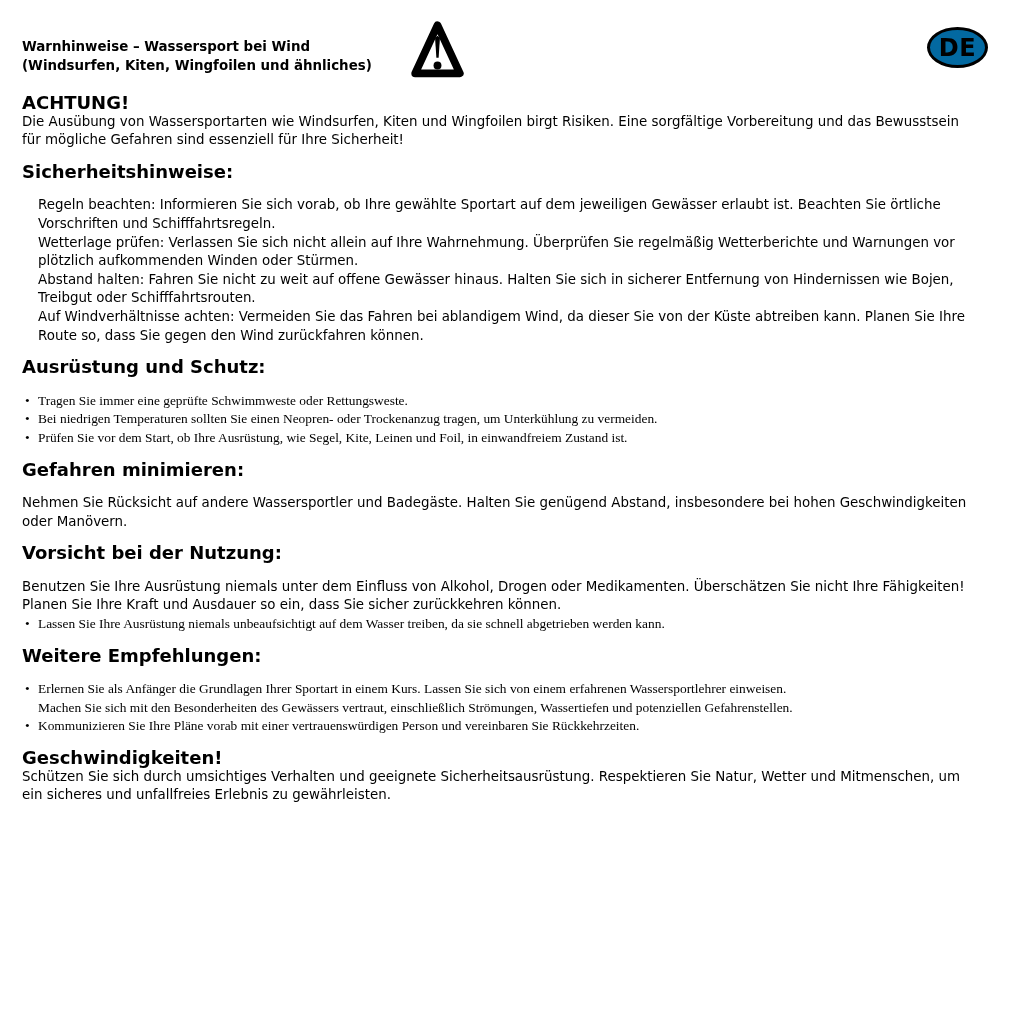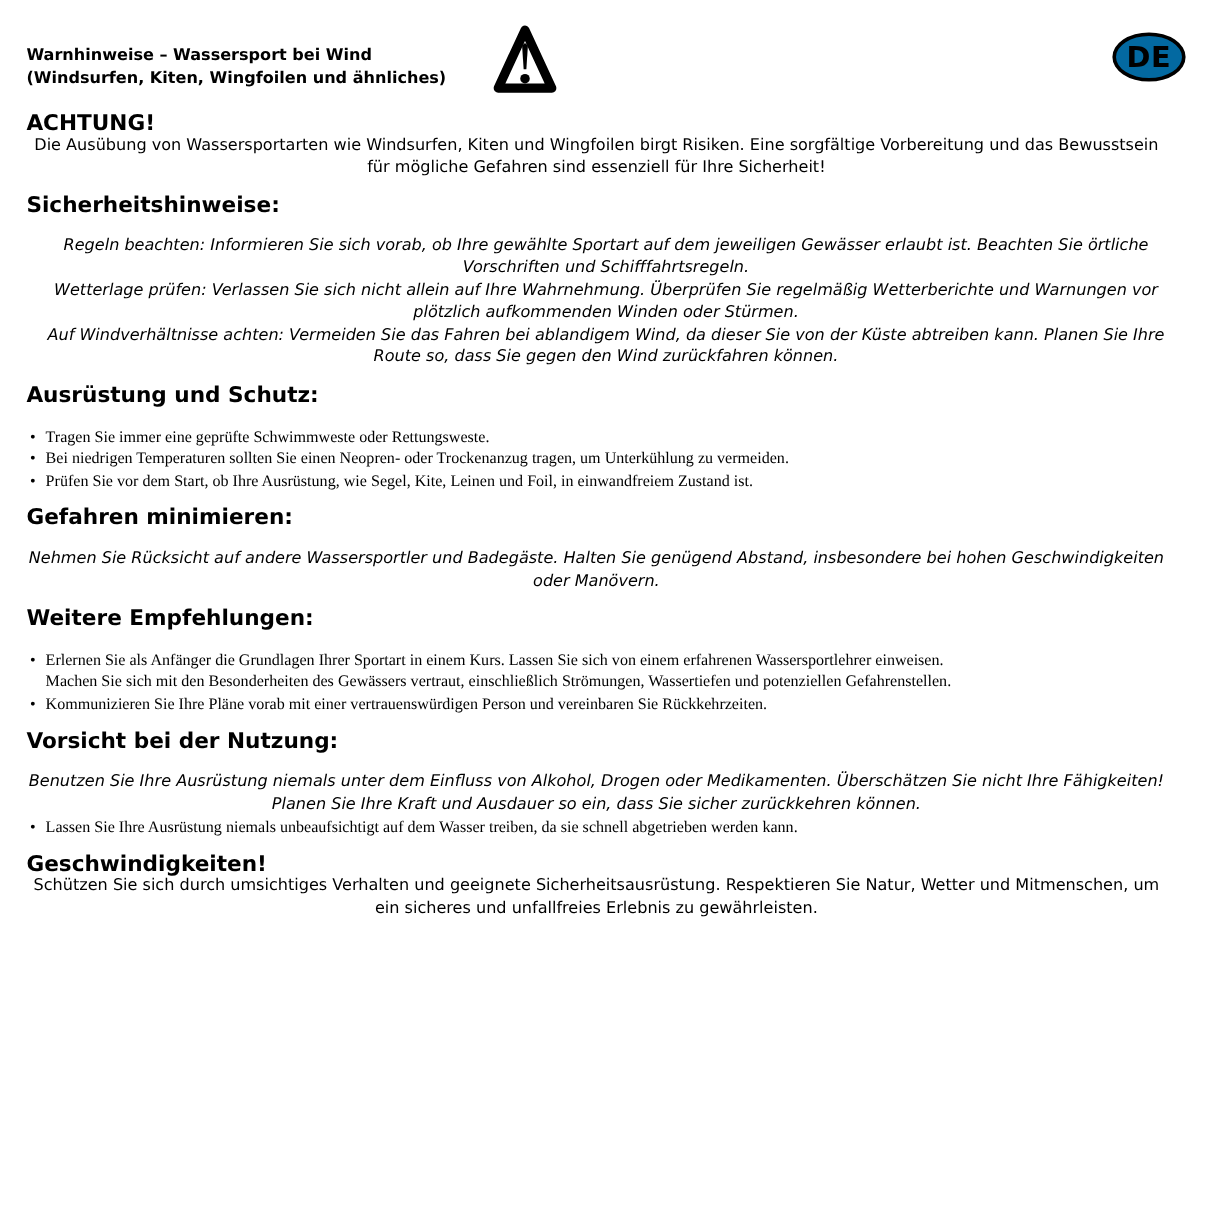--- a/index.html
+++ b/index.html
@@ -40,22 +40,22 @@
   .content {
     padding: 0 48px 0 22px;
     font-size: 13.4px; line-height: 18.6px;
   }
   .hd {
     font-size: 18px; line-height: 18.6px; font-weight: bold;
     margin: 13px 0 15px 0;
   }
   .hd.tight { margin: 13px 0 0 0; }
   .content > section:first-child .hd { margin-top: 0; }
-  .content p { margin: 0; text-align: center; }
-  .indent { margin-left: 16px; font-style: italic; }
+  .content p { margin: 0; }
+  .indent { margin-left: 16px; }
   ul.bullets { list-style: none; margin: 0; padding: 0; font-family: Liberation Serif, serif; }
   ul.bullets > li { position: relative; padding-left: 16px; }
   ul.bullets > li::before {
     content: "\2022";
     position: absolute; left: 3px; top: 0;
   }
   .li-line { display: block; }
 </style>
 </head>
 <body>
@@ -82,54 +82,55 @@
     <section>
       <h2 class="hd tight">ACHTUNG!</h2>
       <p>Die Ausübung von Wassersportarten wie Windsurfen, Kiten und Wingfoilen birgt Risiken. Eine sorgfältige Vorbereitung und das Bewusstsein für mögliche Gefahren sind essenziell für Ihre Sicherheit!</p>
     </section>
 
     <section>
       <h2 class="hd">Sicherheitshinweise:</h2>
       <div class="indent">
         <p>Regeln beachten: Informieren Sie sich vorab, ob Ihre gewählte Sportart auf dem jeweiligen Gewässer erlaubt ist. Beachten Sie örtliche Vorschriften und Schifffahrtsregeln.</p>
         <p>Wetterlage prüfen: Verlassen Sie sich nicht allein auf Ihre Wahrnehmung. Überprüfen Sie regelmäßig Wetterberichte und Warnungen vor plötzlich aufkommenden Winden oder Stürmen.</p>
+        <p>Abstand halten: Fahren Sie nicht zu weit auf offene Gewässer hinaus. Halten Sie sich in sicherer Entfernung von Hindernissen wie Bojen, Treibgut oder Schifffahrtsrouten.</p>
         <p>Auf Windverhältnisse achten: Vermeiden Sie das Fahren bei ablandigem Wind, da dieser Sie von der Küste abtreiben kann. Planen Sie Ihre Route so, dass Sie gegen den Wind zurückfahren können.</p>
       </div>
     </section>
 
     <section>
       <h2 class="hd">Ausrüstung und Schutz:</h2>
       <ul class="bullets">
         <li>Tragen Sie immer eine geprüfte Schwimmweste oder Rettungsweste.</li>
         <li>Bei niedrigen Temperaturen sollten Sie einen Neopren- oder Trockenanzug tragen, um Unterkühlung zu vermeiden.</li>
         <li>Prüfen Sie vor dem Start, ob Ihre Ausrüstung, wie Segel, Kite, Leinen und Foil, in einwandfreiem Zustand ist.</li>
       </ul>
     </section>
 
     <section>
       <h2 class="hd">Gefahren minimieren:</h2>
       <p class="indent">Nehmen Sie Rücksicht auf andere Wassersportler und Badegäste. Halten Sie genügend Abstand, insbesondere bei hohen Geschwindigkeiten oder Manövern.</p>
     </section>
 
     <section>
+      <h2 class="hd">Vorsicht bei der Nutzung:</h2>
+      <p class="indent">Benutzen Sie Ihre Ausrüstung niemals unter dem Einfluss von Alkohol, Drogen oder Medikamenten. Überschätzen Sie nicht Ihre Fähigkeiten! Planen Sie Ihre Kraft und Ausdauer so ein, dass Sie sicher zurückkehren können.</p>
+      <ul class="bullets">
+        <li>Lassen Sie Ihre Ausrüstung niemals unbeaufsichtigt auf dem Wasser treiben, da sie schnell abgetrieben werden kann.</li>
+      </ul>
+    </section>
+
+    <section>
       <h2 class="hd">Weitere Empfehlungen:</h2>
       <ul class="bullets">
         <li>
           <span class="li-line">Erlernen Sie als Anfänger die Grundlagen Ihrer Sportart in einem Kurs. Lassen Sie sich von einem erfahrenen Wassersportlehrer einweisen.</span>
           <span class="li-line">Machen Sie sich mit den Besonderheiten des Gewässers vertraut, einschließlich Strömungen, Wassertiefen und potenziellen Gefahrenstellen.</span>
         </li>
         <li>Kommunizieren Sie Ihre Pläne vorab mit einer vertrauenswürdigen Person und vereinbaren Sie Rückkehrzeiten.</li>
-      </ul>
-    </section>
-
-    <section>
-      <h2 class="hd">Vorsicht bei der Nutzung:</h2>
-      <p class="indent">Benutzen Sie Ihre Ausrüstung niemals unter dem Einfluss von Alkohol, Drogen oder Medikamenten. Überschätzen Sie nicht Ihre Fähigkeiten! Planen Sie Ihre Kraft und Ausdauer so ein, dass Sie sicher zurückkehren können.</p>
-      <ul class="bullets">
-        <li>Lassen Sie Ihre Ausrüstung niemals unbeaufsichtigt auf dem Wasser treiben, da sie schnell abgetrieben werden kann.</li>
       </ul>
     </section>
 
     <section>
       <h2 class="hd tight">Geschwindigkeiten!</h2>
       <p>Schützen Sie sich durch umsichtiges Verhalten und geeignete Sicherheitsausrüstung. Respektieren Sie Natur, Wetter und Mitmenschen, um ein sicheres und unfallfreies Erlebnis zu gewährleisten.</p>
     </section>
 
   </main>
 </div>

